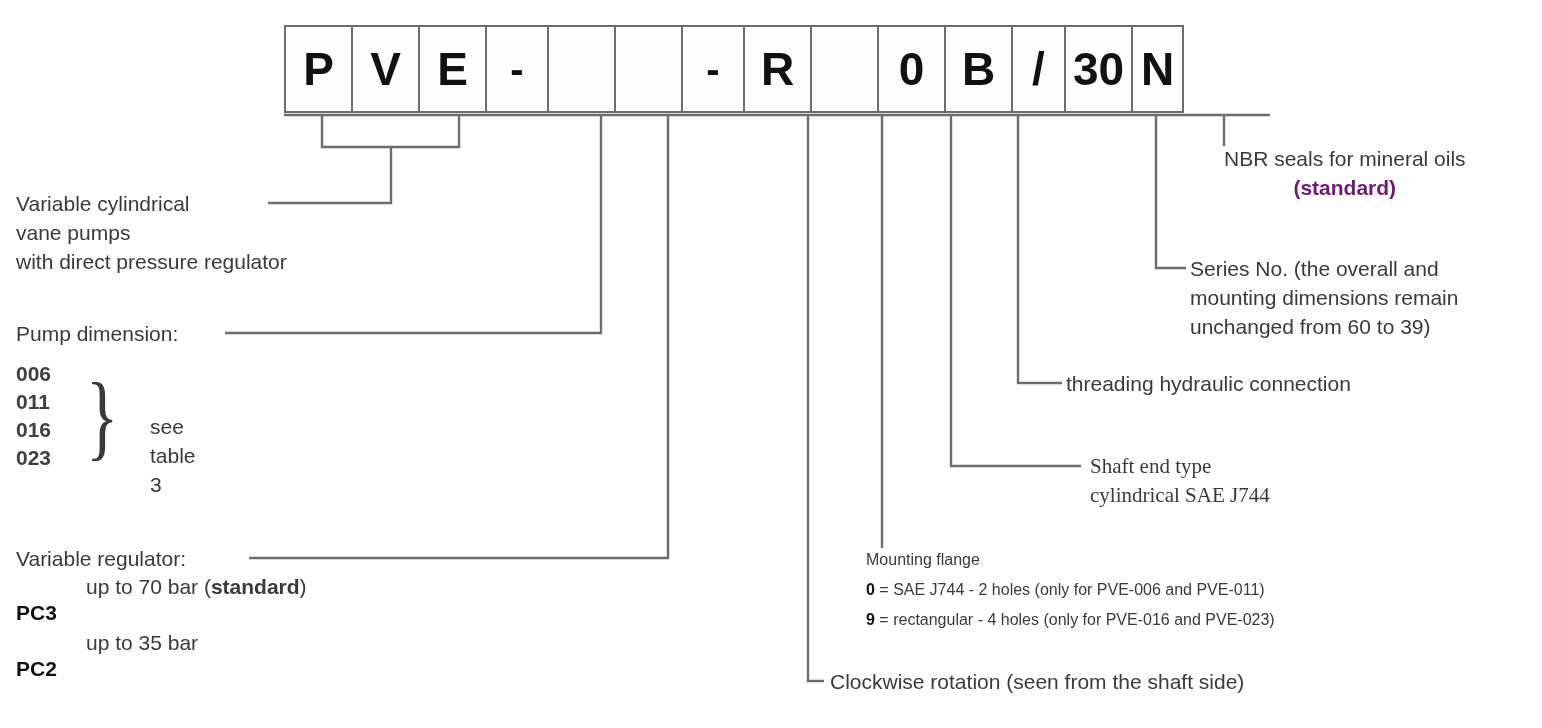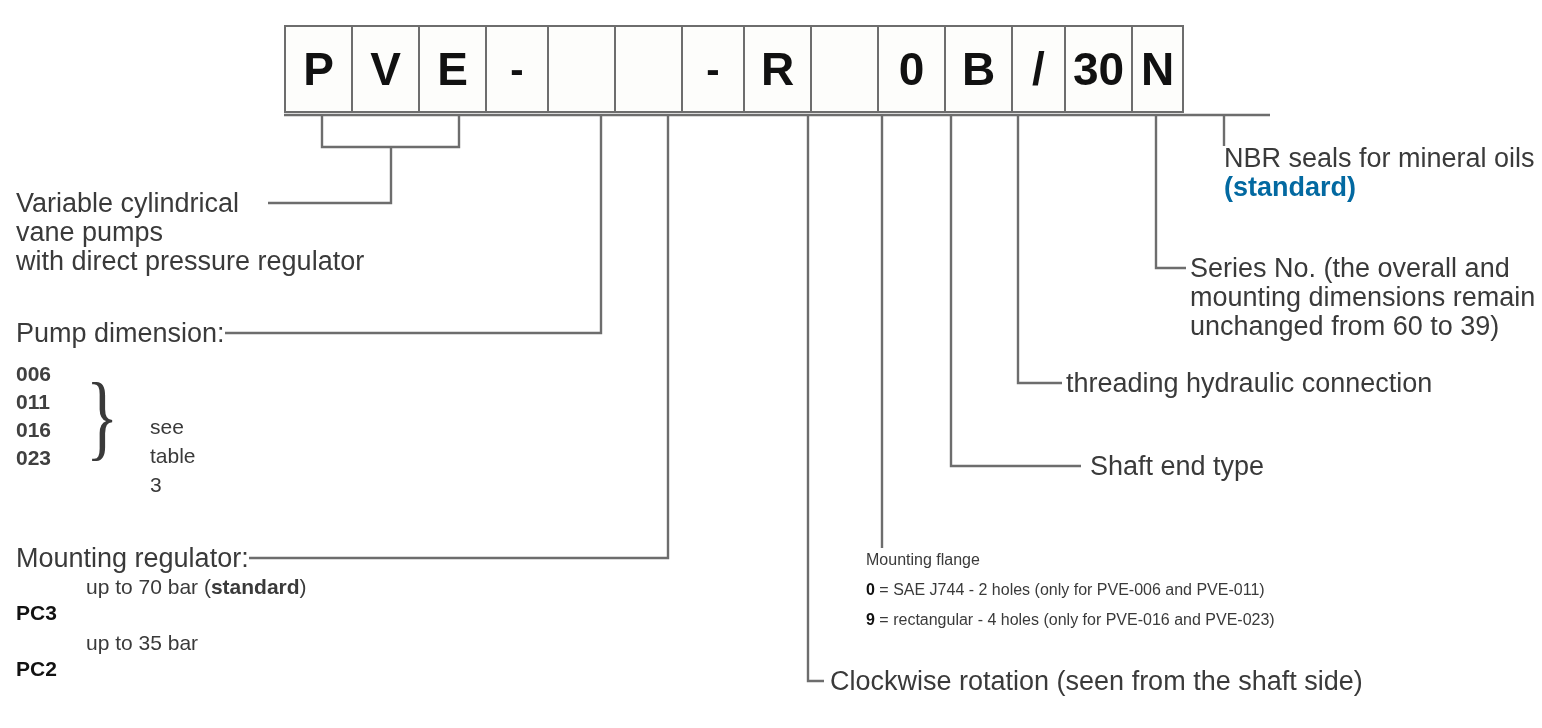--- a/index.html
+++ b/index.html
@@ -55,26 +55,26 @@
   }
   #leaders path, #leaders line {
     stroke: #6d6d6d;
     stroke-width: 2.4;
     fill: none;
   }
 
   
   .callout {
     position: absolute;
-    font-size: 27px;
+    font-size: 21px;
     line-height: 29px;
     color: #3a3a3a;
     white-space: nowrap;
   }
-  .callout b, .bold { font-weight: bold; color: #0369a1; }
+  .callout b, .bold { font-weight: bold; color: #701a75; text-align: center; }
 
   .lbl-row { display: block; }
 
   
   #pump-dim-block {
     position: absolute;
     left: 16px;
     top: 360px;
     font-size: 21px;
     line-height: 29px;
@@ -194,21 +194,21 @@
       <div>006</div>
       <div>011</div>
       <div>016</div>
       <div>023</div>
     </div>
     <div id="pump-dim-brace">}</div>
     <div id="pump-dim-note">see table 3</div>
   </div>
 
   <div class="callout" style="left:16px; top:544px;">
-    <span>Mounting regulator:</span>
+    <span>Variable regulator:</span>
   </div>
 
   <div id="reg-list">
     <div class="reg-row">
       <span class="reg-code">PC3</span>
       <span><span>up to 70 bar (</span><b>standard</b><span>)</span></span>
     </div>
     <div class="reg-row">
       <span class="reg-code">PC2</span>
       <span>up to 35 bar</span>
@@ -224,22 +224,23 @@
     <div>
       <span class="flange-opt-code">0</span>
       <span>= SAE J744 - 2 holes (only for PVE-006 and PVE-011)</span>
     </div>
     <div>
       <span class="flange-opt-code">9</span>
       <span>= rectangular  - 4 holes (only for PVE-016 and PVE-023)</span>
     </div>
   </div>
 
-  <div class="callout" style="left:1090px; top:452px;">
+  <div class="callout" style="left:1090px; top:452px;font-family:Liberation Serif, serif;">
     <span class="lbl-row">Shaft end type</span>
+    <span class="lbl-row">cylindrical SAE J744</span>
   </div>
 
   <div class="callout" style="left:1066px; top:369px;">
     <span class="lbl-row">threading hydraulic connection</span>
   </div>
 
   <div class="callout" style="left:1190px; top:254px;">
     <span class="lbl-row">Series No. (the overall and</span>
     <span class="lbl-row">mounting dimensions remain</span>
     <span class="lbl-row">unchanged from 60 to 39)</span>

